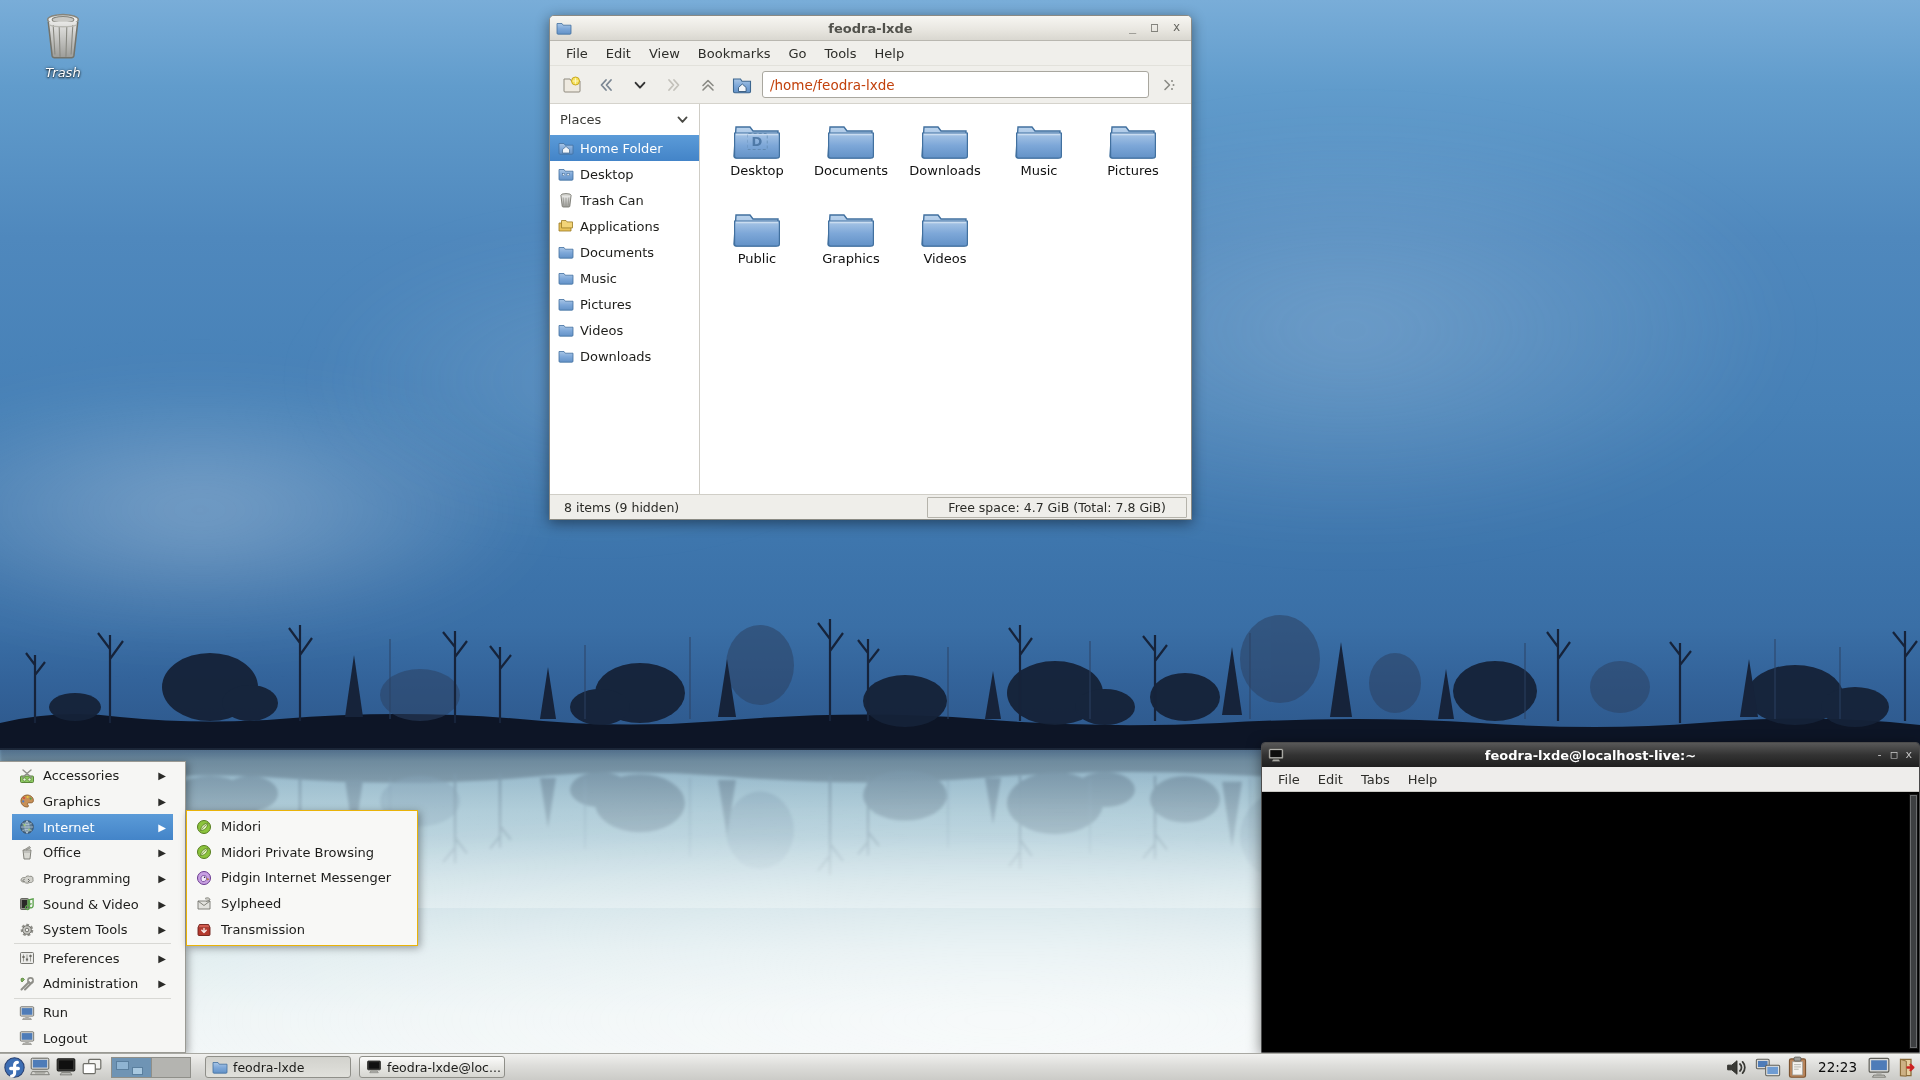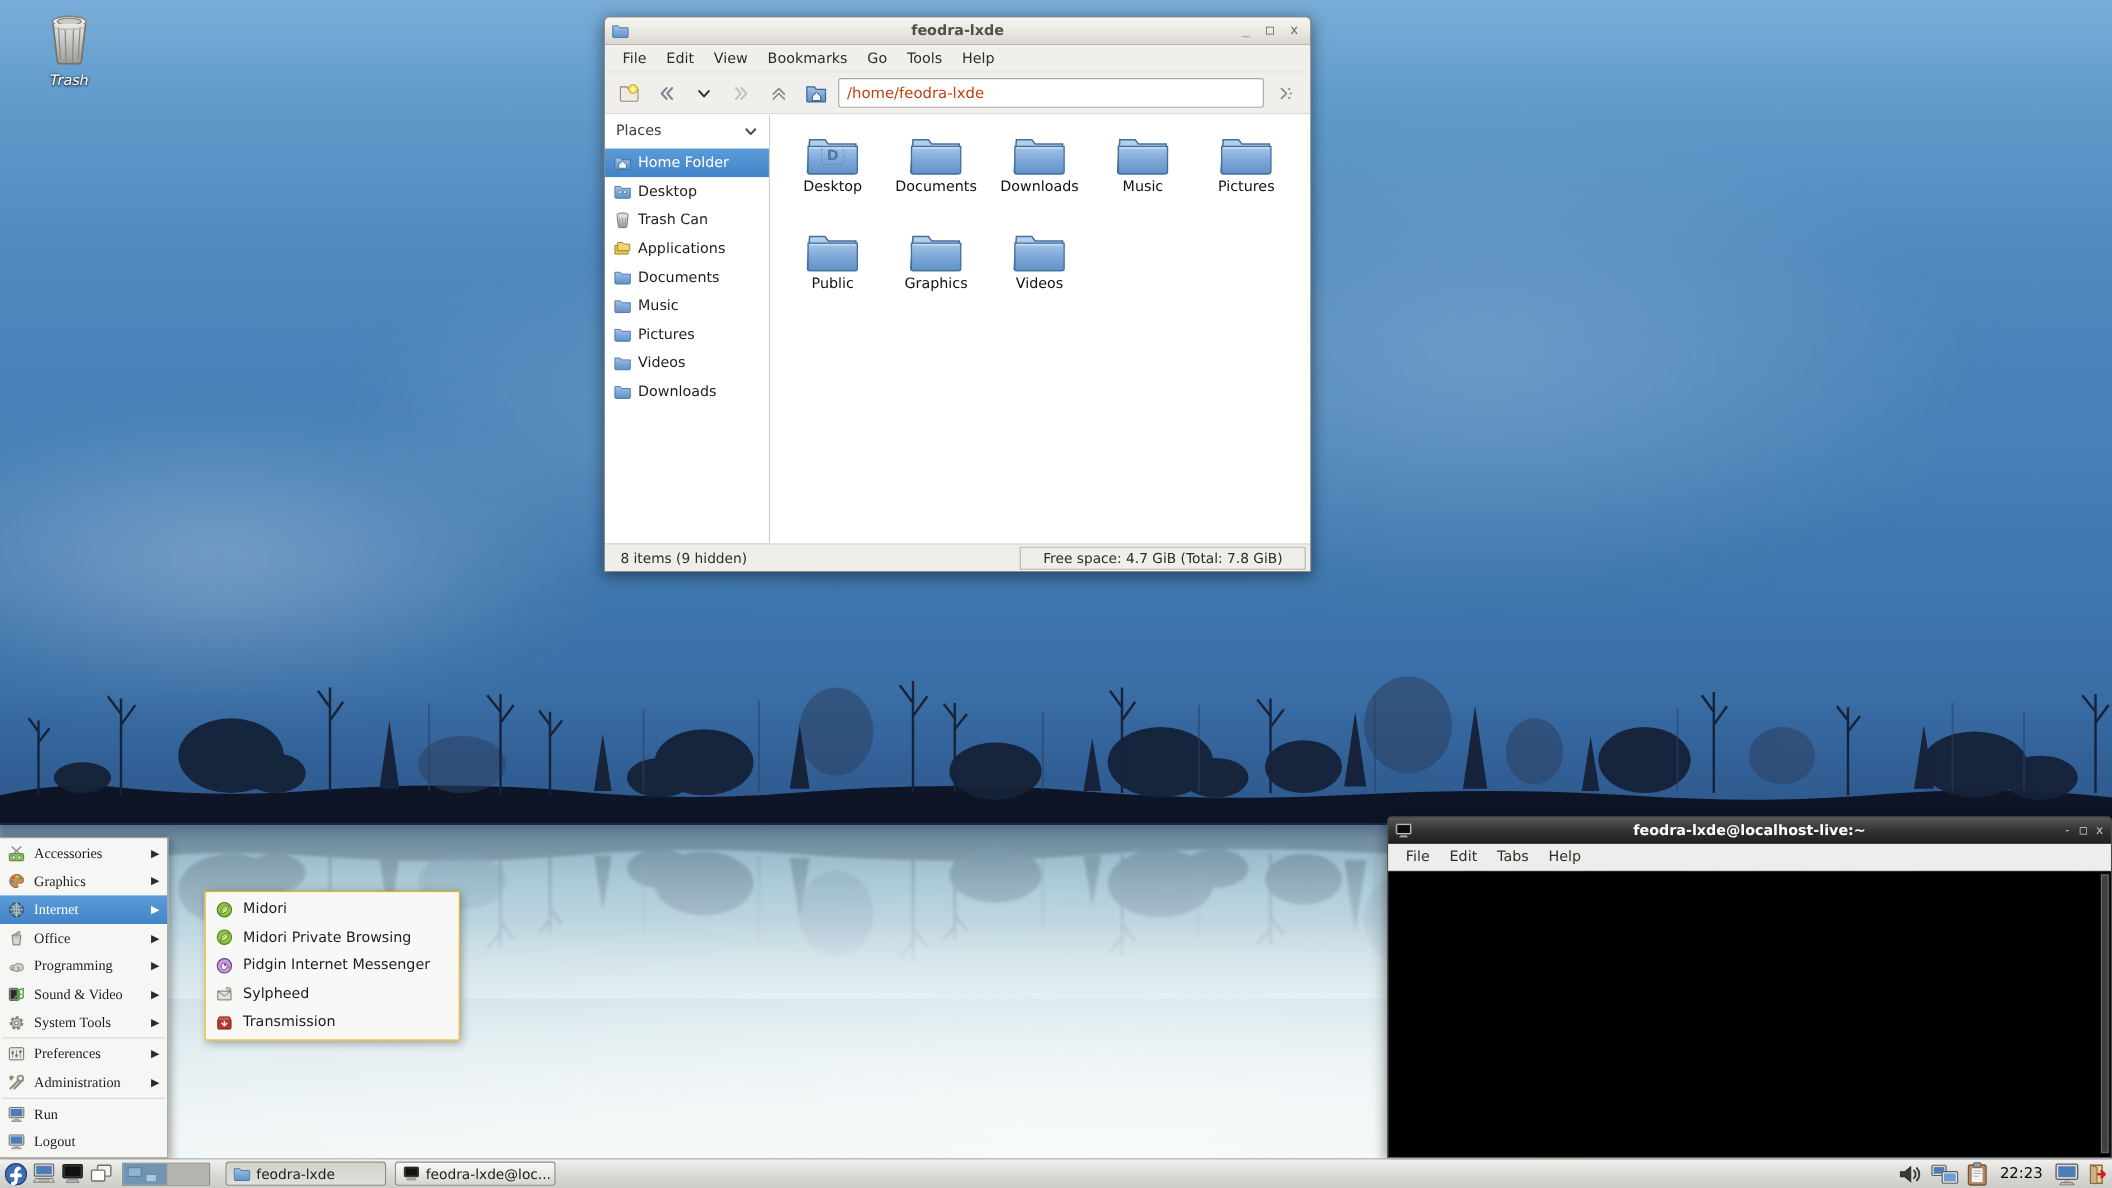--- a/index.html
+++ b/index.html
@@ -57,21 +57,21 @@
   .term-btn { color:#ccc; font-size:11px; font-family:"DejaVu Sans Mono",monospace; line-height:10px; }
   .term-menubar { height:25px; background:#eeedeb; display:flex; align-items:center; padding-left:8px; gap:2px; border-bottom:1px solid #c9c8c4; }
   .term-menubar .menu-item { padding:3px 8px; color:#2e2e2a; }
   .term-content { flex:1; background:#000; position:relative; padding:4px 0 0 5px; font-family:"DejaVu Sans Mono","Liberation Mono",monospace; font-size:13.5px; color:#e8e8e8; }
   .term-line { display:flex; align-items:center; gap:5px; }
   .cursor { width:9px; height:16px; border:1px solid #cfcfcf; display:inline-block; }
   .term-scroll { position:absolute; right:1px; top:2px; width:9px; height:255px; background:#111; }
   .term-scroll .thumb { width:7px; height:253px; margin:1px; background:#3d3f41; border:1px solid #6a6c6e; }
 
   
-  .startmenu { position:absolute; left:0; top:761px; width:153px; height:292px; background:#f6f6f4; border:1px solid #9a9a94; border-left:none; box-shadow:2px 2px 8px rgba(0,0,0,.35); display:flex; flex-direction:column; padding:1px 0;font-family:Liberation Serif, serif; }
+  .startmenu { position:absolute; left:0; top:761px; width:186px; height:292px; background:#f6f6f4; border:1px solid #9a9a94; border-left:none; box-shadow:2px 2px 8px rgba(0,0,0,.35); display:flex; flex-direction:column; padding:1px 12px; }
   .sm-item { height:26px; display:flex; align-items:center; gap:8px; padding:0 6px 0 7px; color:#1c1c1a; position:relative; }
   .sm-item.selected { background:linear-gradient(180deg,#5b9bd8 0%,#4384c8 100%); color:#fff; }
   .sm-item .arrow { position:absolute; right:7px; font-size:10px; color:#2b2b28; }
   .sm-item.selected .arrow { color:#fff; }
   .sm-sep { height:1px; background:#d8d8d4; margin:1px 2px; }
   .submenu { position:absolute; left:186px; top:810px; width:232px; height:136px; background:#f8f8f6; border:1px solid #eab308; box-shadow:2px 2px 8px rgba(0,0,0,.35); display:flex; flex-direction:column; padding:3px 0; }
   .sub-item { height:26px; display:flex; align-items:center; gap:9px; padding:0 8px 0 9px; color:#1c1c1a; }
 
   
   .taskbar { position:absolute; left:0; top:1053px; width:1920px; height:27px; background:linear-gradient(180deg,#f0f0ee 0%,#dddddA 45%,#cbcbc7 100%); border-top:1px solid #a8a8a2; display:flex; align-items:center; }

